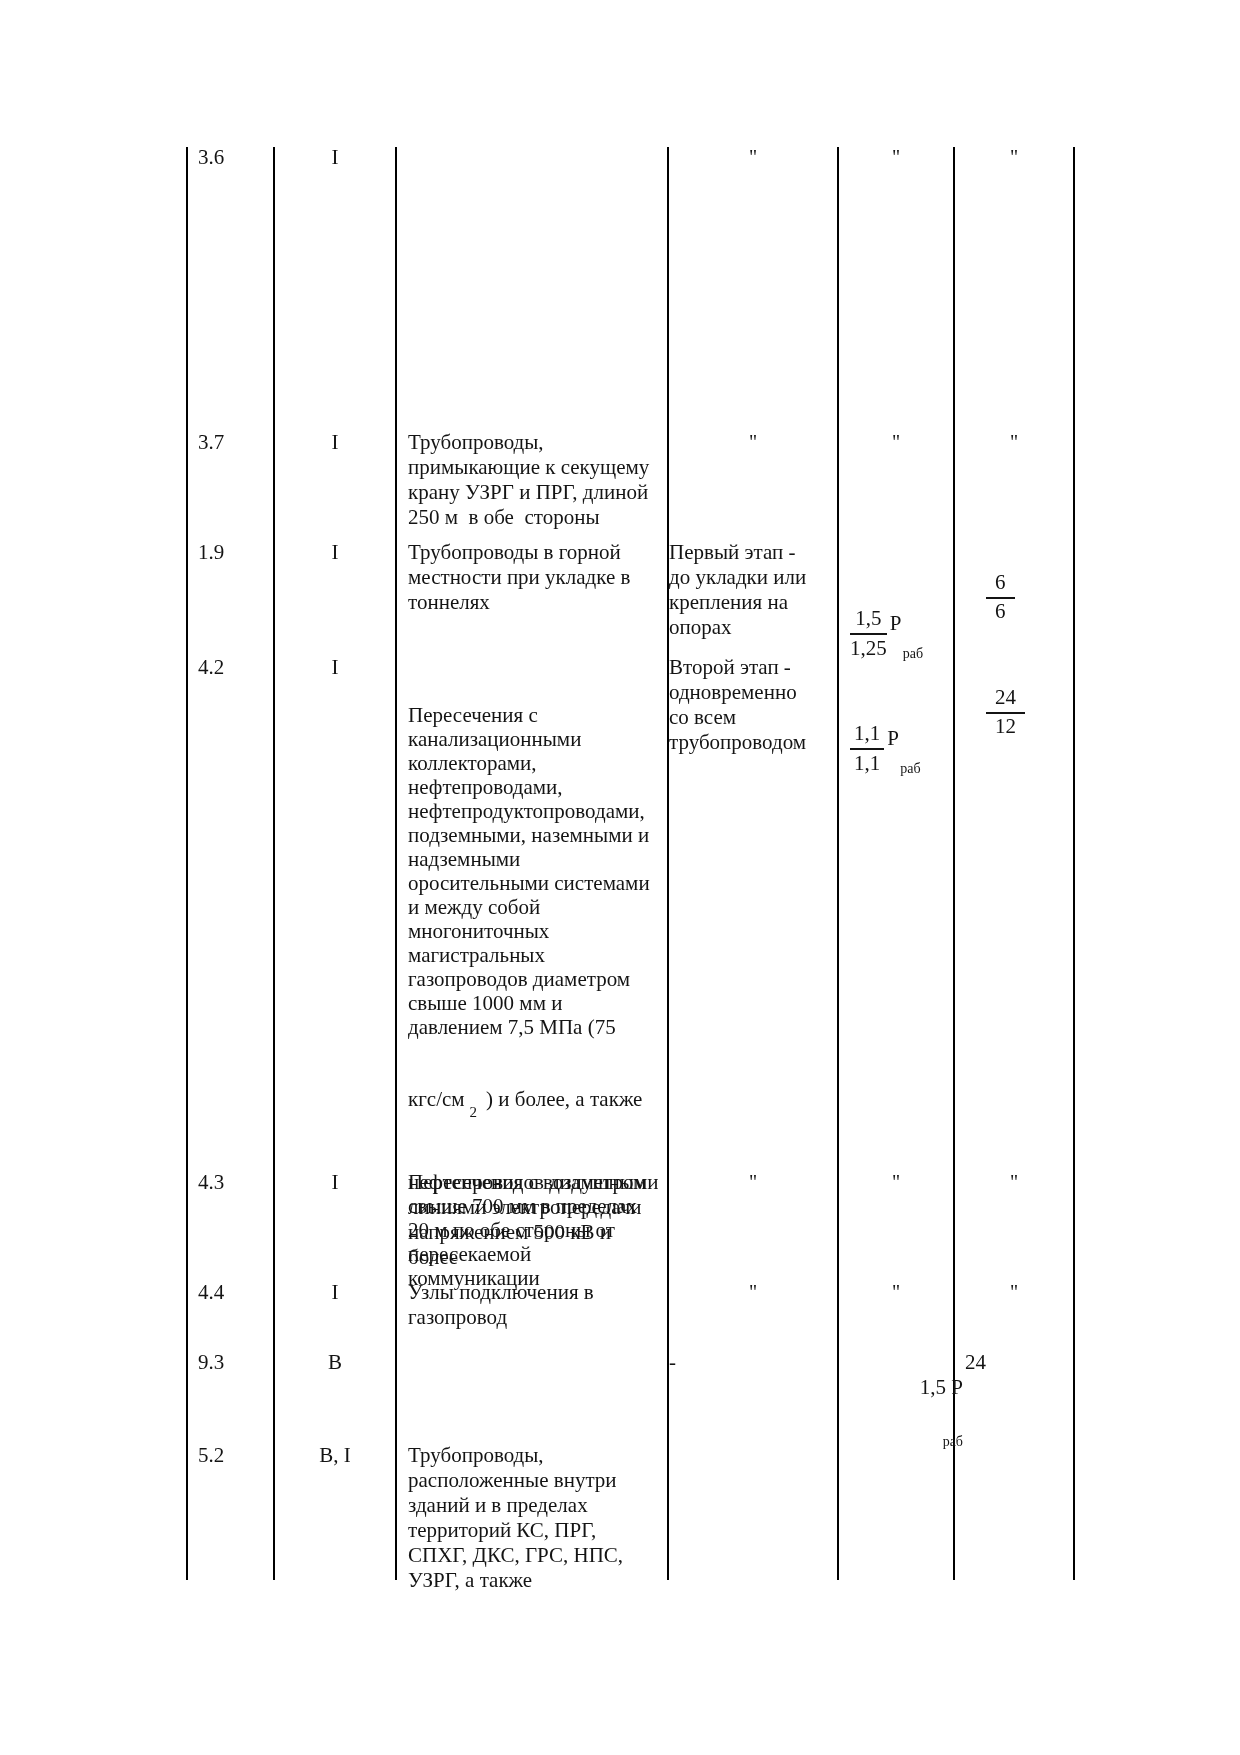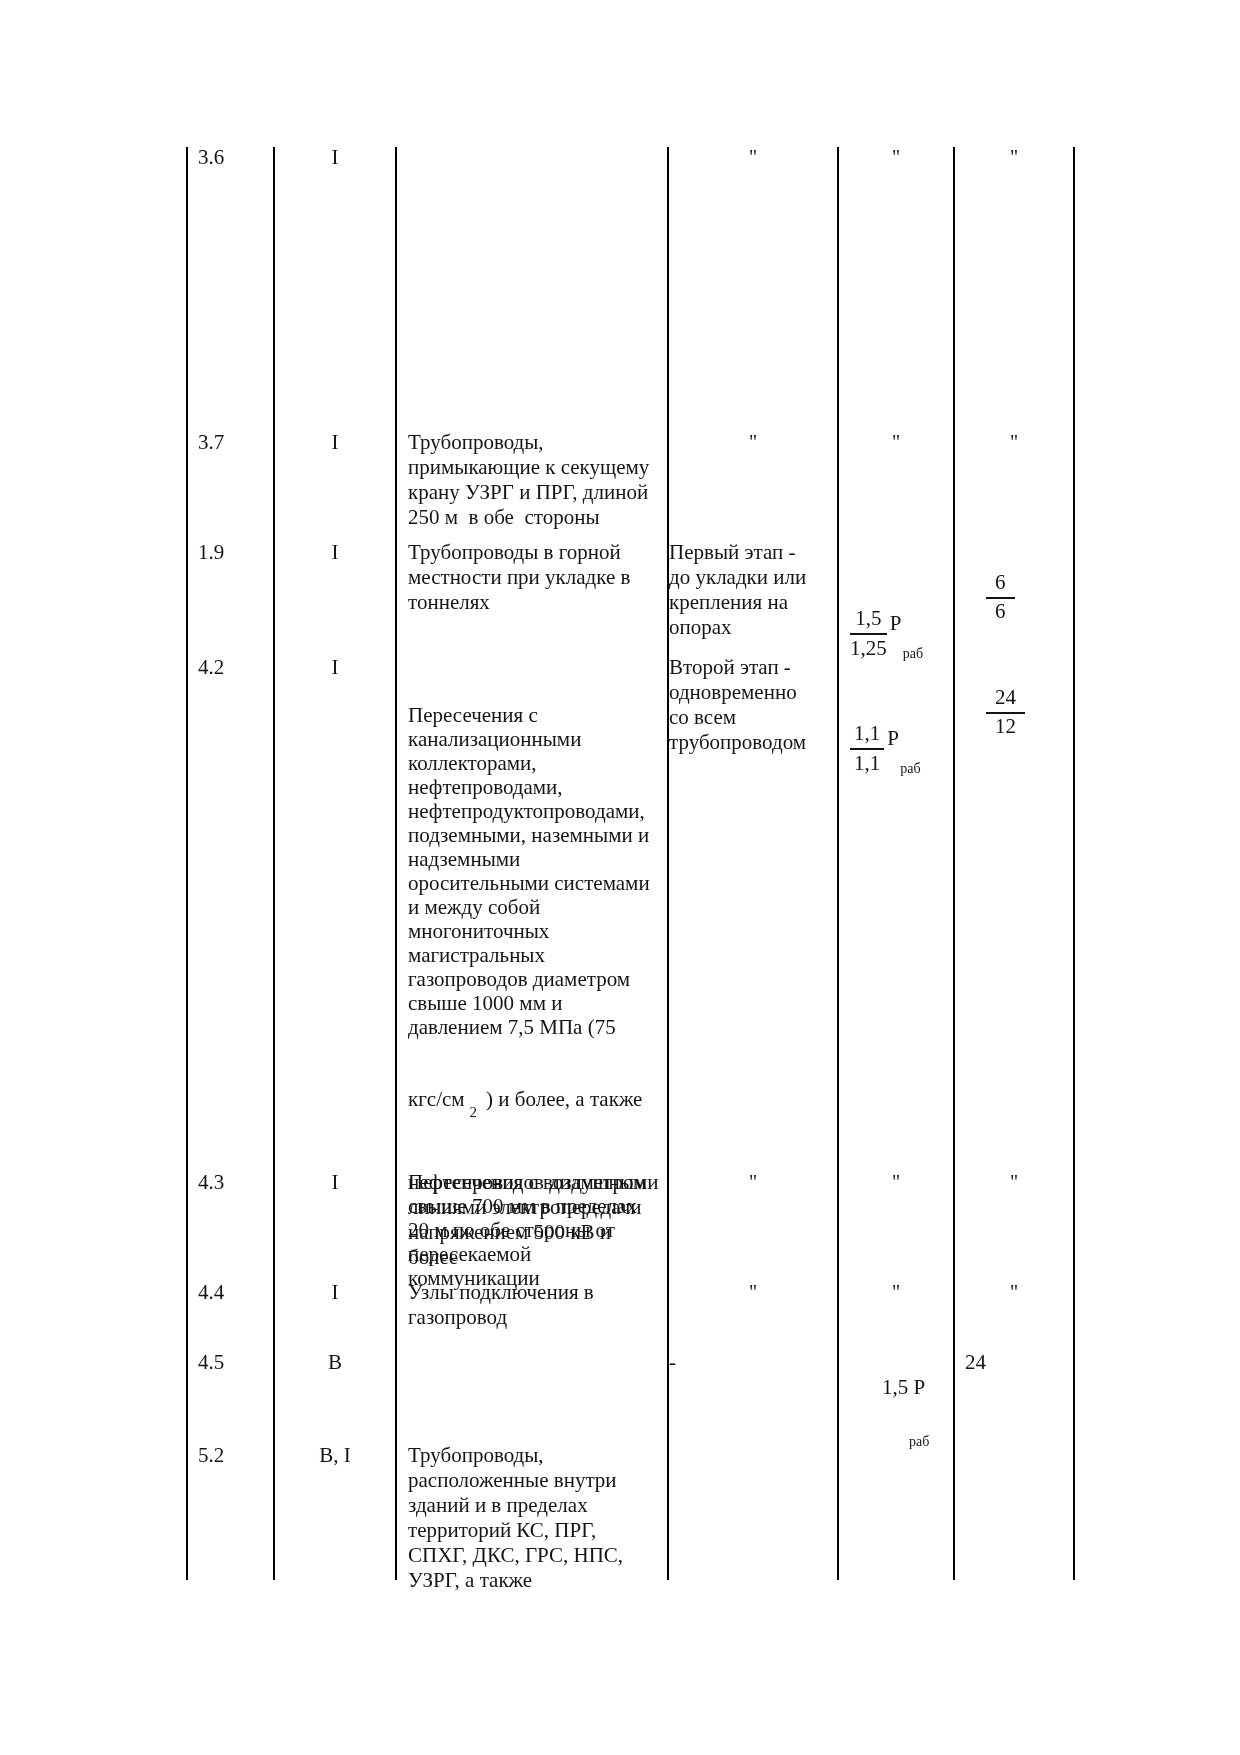--- a/index.html
+++ b/index.html
@@ -38,21 +38,21 @@
   .frac{display:inline-block;text-align:center;}
   .fnum{display:block;border-bottom:2px solid #141414;padding:0 4px 2px;}
   .fden{display:block;padding-top:1px;}
   .p-frac{margin-top:16px;}
   .pwrap{display:inline-flex;flex-direction:column;margin-left:3px;}
   .psym{line-height:23px;}
   .psub{font-size:14px;line-height:14px;margin-top:12px;margin-left:13px;}
   .t-frac{margin-top:5px;margin-left:10px;}
   .t-frac .fnum,.t-frac .fden{padding:0 9px 2px;}
   .t-plain{padding-left:10px;}
-  .p-plain{padding-left:22px;}
+  .p-plain{padding-left:10px;text-align:right;}
   .p-plain .psubline{display:block;font-size:14px;line-height:14px;margin-left:48px;margin-top:10px;}
 </style>
 </head>
 <body>
 
 <div class="page">
 
   <div class="vline" style="left:186px"></div>
   <div class="vline" style="left:273px"></div>
   <div class="vline" style="left:395px"></div>
@@ -145,21 +145,21 @@
   <div class="cell c-time quote" style="top:1170px">"</div>
 
   <div class="cell c-num" style="top:1280px">4.4</div>
   <div class="cell c-cat" style="top:1280px">I</div>
   <div class="cell c-desc" style="top:1280px">Узлы подключения в
 газопровод</div>
   <div class="cell c-stage quote" style="top:1280px">"</div>
   <div class="cell c-press quote" style="top:1280px">"</div>
   <div class="cell c-time quote" style="top:1280px">"</div>
 
-  <div class="cell c-num" style="top:1350px">4.5</div>
+  <div class="cell c-num" style="top:1350px">9.3</div>
   <div class="cell c-cat" style="top:1350px">В</div>
   <div class="cell c-stage" style="top:1350px">-</div>
   <div class="cell c-press p-plain" style="top:1350px">
     <span>1,5 Р</span>
     <span class="psubline">раб</span>
   </div>
   <div class="cell c-time t-plain" style="top:1350px">24</div>
 
   <div class="cell c-num" style="top:1443px">5.2</div>
   <div class="cell c-cat" style="top:1443px">В, I</div>

